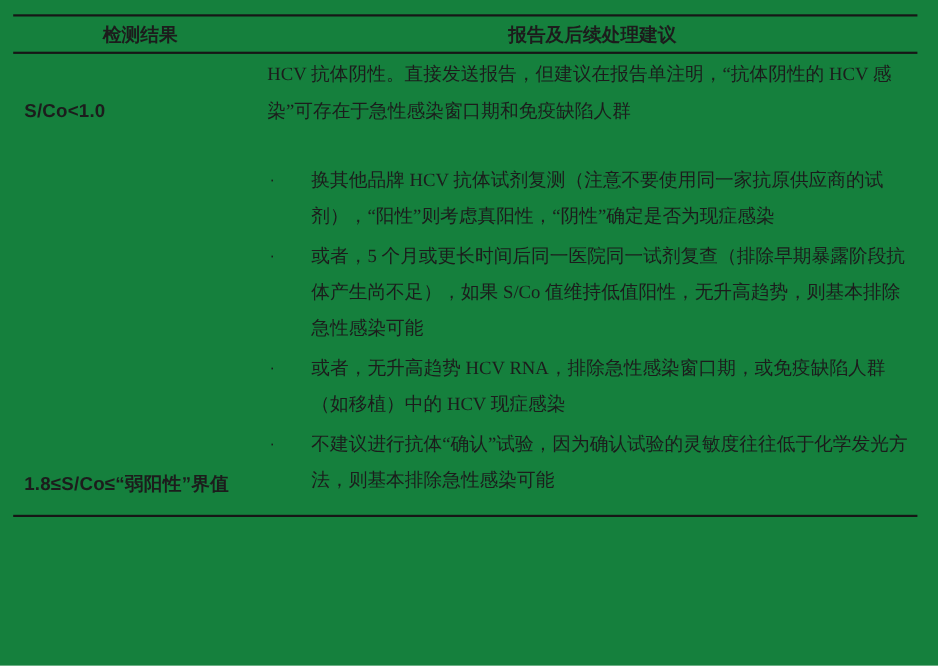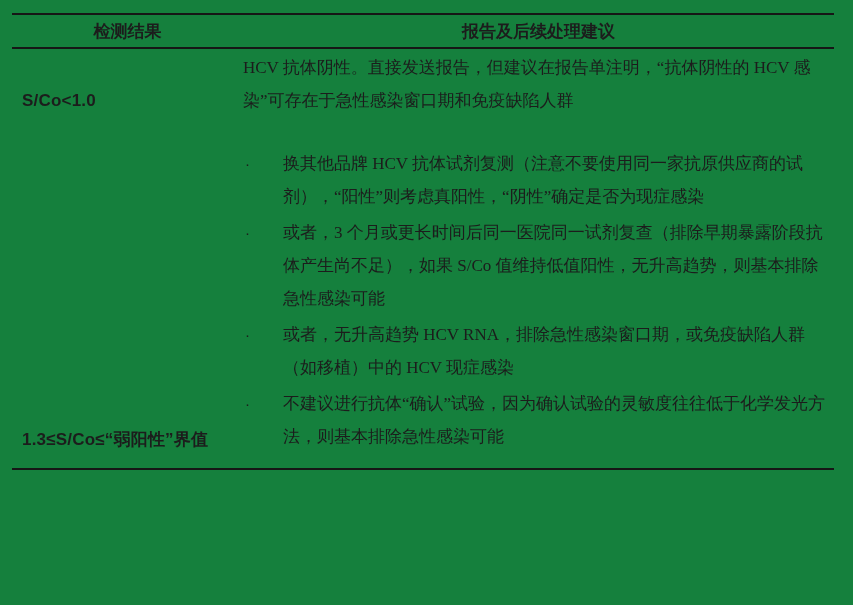--- a/index.html
+++ b/index.html
@@ -91,30 +91,30 @@
 
       <div class="tr">
         <div class="td col-left">S/Co&lt;1.0</div>
         <div class="td col-right">
           <p>HCV 抗体阴性。直接发送报告，但建议在报告单注明，“抗体阴性的 HCV 感染”可存在于急性感染窗口期和免疫缺陷人群</p>
         </div>
       </div>
 
 
       <div class="tr">
-        <div class="td col-left">1.3≤S/Co≤“弱阳性”界值</div>
+        <div class="td col-left">1.8≤S/Co≤“弱阳性”界值</div>
         <div class="td col-right">
           <ul class="bullets">
             <li>
               <span class="bullet-marker">·</span>
               <span class="bullet-text">换其他品牌 HCV 抗体试剂复测（注意不要使用同一家抗原供应商的试剂），“阳性”则考虑真阳性，“阴性”确定是否为现症感染</span>
             </li>
             <li>
               <span class="bullet-marker">·</span>
-              <span class="bullet-text">或者，3 个月或更长时间后同一医院同一试剂复查（排除早期暴露阶段抗体产生尚不足），如果 S/Co 值维持低值阳性，无升高趋势，则基本排除急性感染可能</span>
+              <span class="bullet-text">或者，5 个月或更长时间后同一医院同一试剂复查（排除早期暴露阶段抗体产生尚不足），如果 S/Co 值维持低值阳性，无升高趋势，则基本排除急性感染可能</span>
             </li>
             <li>
               <span class="bullet-marker">·</span>
               <span class="bullet-text">或者，无升高趋势 HCV RNA，排除急性感染窗口期，或免疫缺陷人群（如移植）中的 HCV 现症感染</span>
             </li>
             <li>
               <span class="bullet-marker">·</span>
               <span class="bullet-text">不建议进行抗体“确认”试验，因为确认试验的灵敏度往往低于化学发光方法，则基本排除急性感染可能</span>
             </li>
           </ul>

